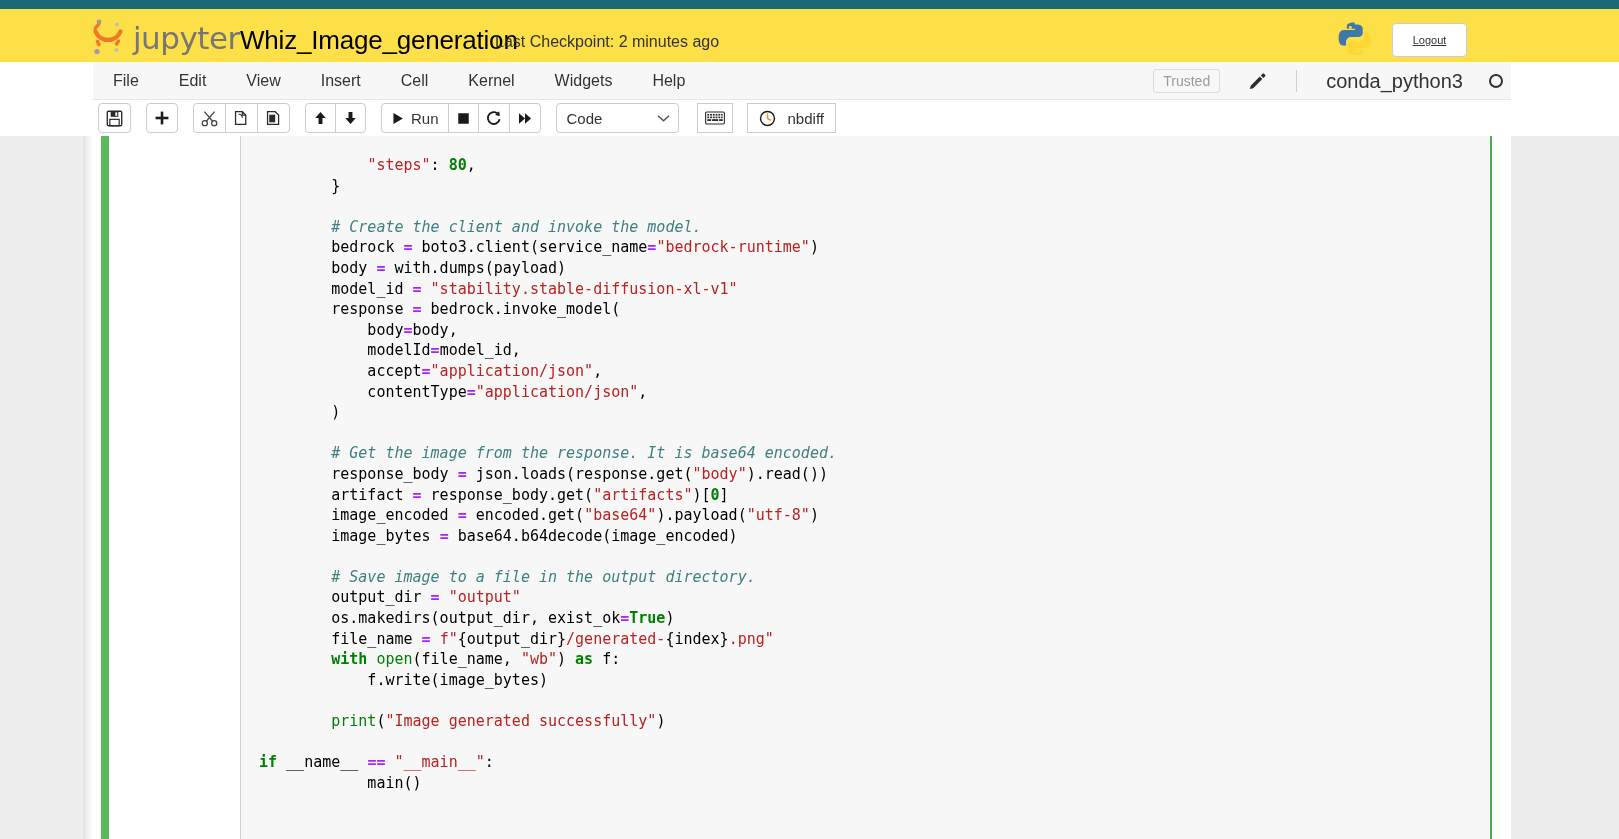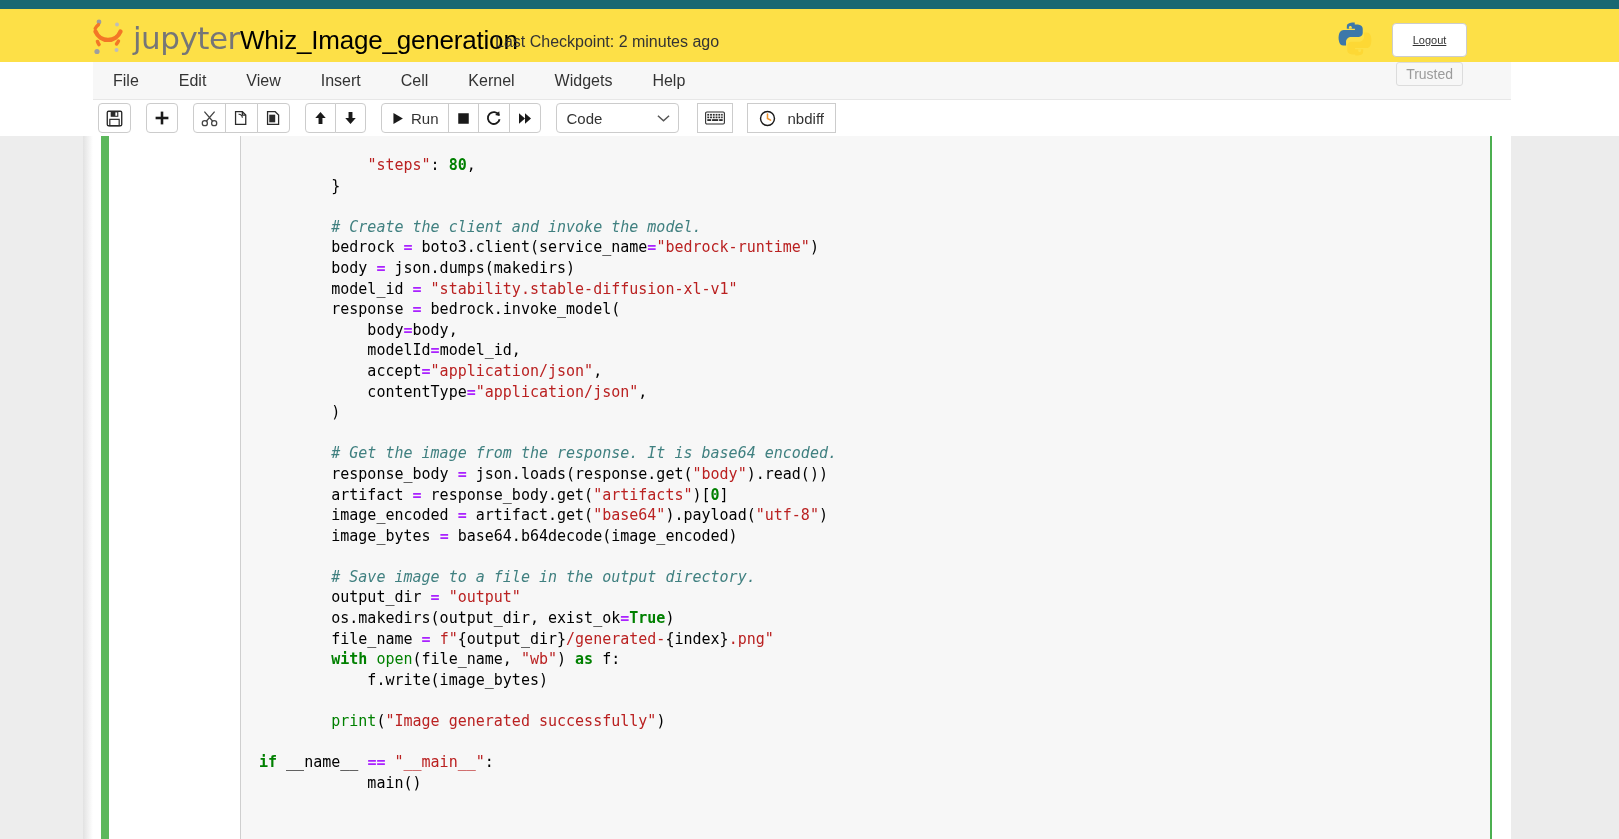--- a/index.html
+++ b/index.html
@@ -89,21 +89,21 @@
   #menu-items{
     position:absolute; left:0; top:0; height:38px;
     display:flex; align-items:center;
   }
   .menu-item{
     padding:0 20px; height:38px; line-height:38px;
     font-size:16px; color:#333; cursor:pointer; white-space:nowrap;
   }
   #kernel-area{
     position:absolute; right:8px; top:0; height:38px;
-    display:flex; align-items:center; gap:18px;flex-direction:column;
+    display:flex; align-items:center; gap:18px;
   }
   #trusted-badge{
     border:1px solid #dcdcdc; border-radius:3px; background:#f7f7f7;
     padding:3px 9px; font-size:14px; color:#9b9b9b; margin-right:10px;
   }
   #edit-pencil{ width:18px; height:18px; margin-right:12px; cursor:pointer; }
   #kernel-sep{ width:1px; height:22px; background:#cfcfcf; margin-right:11px; }
   #kernel-name{ font-size:20px; color:#333; white-space:nowrap; }
   #kernel-indicator{
     width:14px; height:14px; border:2px solid #333; border-radius:50%;
@@ -371,33 +371,33 @@
 
 <div id="nb-area">
   <div id="cell-select-bar"></div>
   <div id="prompt-gutter"></div>
   <div id="code-cell">
     <pre id="code-text">        <span class="tok-nm">    </span><span class="tok-str">"steps"</span><span class="tok-nm">: </span><span class="tok-num">80</span><span class="tok-nm">,</span>
         <span class="tok-nm">}</span>
 
         <span class="tok-com"># Create the client and invoke the model.</span>
         <span class="tok-nm">bedrock </span><span class="tok-op">=</span><span class="tok-nm"> boto3.client(service_name</span><span class="tok-op">=</span><span class="tok-str">"bedrock-runtime"</span><span class="tok-nm">)</span>
-        <span class="tok-nm">body </span><span class="tok-op">=</span><span class="tok-nm"> json.dumps(makedirs)</span>
+        <span class="tok-nm">body </span><span class="tok-op">=</span><span class="tok-nm"> with.dumps(payload)</span>
         <span class="tok-nm">model_id </span><span class="tok-op">=</span><span class="tok-nm"> </span><span class="tok-str">"stability.stable-diffusion-xl-v1"</span>
         <span class="tok-nm">response </span><span class="tok-op">=</span><span class="tok-nm"> bedrock.invoke_model(</span>
         <span class="tok-nm">    body</span><span class="tok-op">=</span><span class="tok-nm">body,</span>
         <span class="tok-nm">    modelId</span><span class="tok-op">=</span><span class="tok-nm">model_id,</span>
         <span class="tok-nm">    accept</span><span class="tok-op">=</span><span class="tok-str">"application/json"</span><span class="tok-nm">,</span>
         <span class="tok-nm">    contentType</span><span class="tok-op">=</span><span class="tok-str">"application/json"</span><span class="tok-nm">,</span>
         <span class="tok-nm">)</span>
 
         <span class="tok-com"># Get the image from the response. It is base64 encoded.</span>
         <span class="tok-nm">response_body </span><span class="tok-op">=</span><span class="tok-nm"> json.loads(response.get(</span><span class="tok-str">"body"</span><span class="tok-nm">).read())</span>
         <span class="tok-nm">artifact </span><span class="tok-op">=</span><span class="tok-nm"> response_body.get(</span><span class="tok-str">"artifacts"</span><span class="tok-nm">)[</span><span class="tok-num">0</span><span class="tok-nm">]</span>
-        <span class="tok-nm">image_encoded </span><span class="tok-op">=</span><span class="tok-nm"> artifact.get(</span><span class="tok-str">"base64"</span><span class="tok-nm">).payload(</span><span class="tok-str">"utf-8"</span><span class="tok-nm">)</span>
+        <span class="tok-nm">image_encoded </span><span class="tok-op">=</span><span class="tok-nm"> encoded.get(</span><span class="tok-str">"base64"</span><span class="tok-nm">).payload(</span><span class="tok-str">"utf-8"</span><span class="tok-nm">)</span>
         <span class="tok-nm">image_bytes </span><span class="tok-op">=</span><span class="tok-nm"> base64.b64decode(image_encoded)</span>
 
         <span class="tok-com"># Save image to a file in the output directory.</span>
         <span class="tok-nm">output_dir </span><span class="tok-op">=</span><span class="tok-nm"> </span><span class="tok-str">"output"</span>
         <span class="tok-nm">os.makedirs(output_dir, exist_ok</span><span class="tok-op">=</span><span class="tok-kw">True</span><span class="tok-nm">)</span>
         <span class="tok-nm">file_name </span><span class="tok-op">=</span><span class="tok-nm"> </span><span class="tok-str">f"</span><span class="tok-nm">{output_dir}</span><span class="tok-str">/generated-</span><span class="tok-nm">{index}</span><span class="tok-str">.png"</span>
         <span class="tok-kw">with</span><span class="tok-nm"> </span><span class="tok-bi">open</span><span class="tok-nm">(file_name, </span><span class="tok-str">"wb"</span><span class="tok-nm">) </span><span class="tok-kw">as</span><span class="tok-nm"> f:</span>
         <span class="tok-nm">    f.write(image_bytes)</span>
 
         <span class="tok-bi">print</span><span class="tok-nm">(</span><span class="tok-str">"Image generated successfully"</span><span class="tok-nm">)</span>

